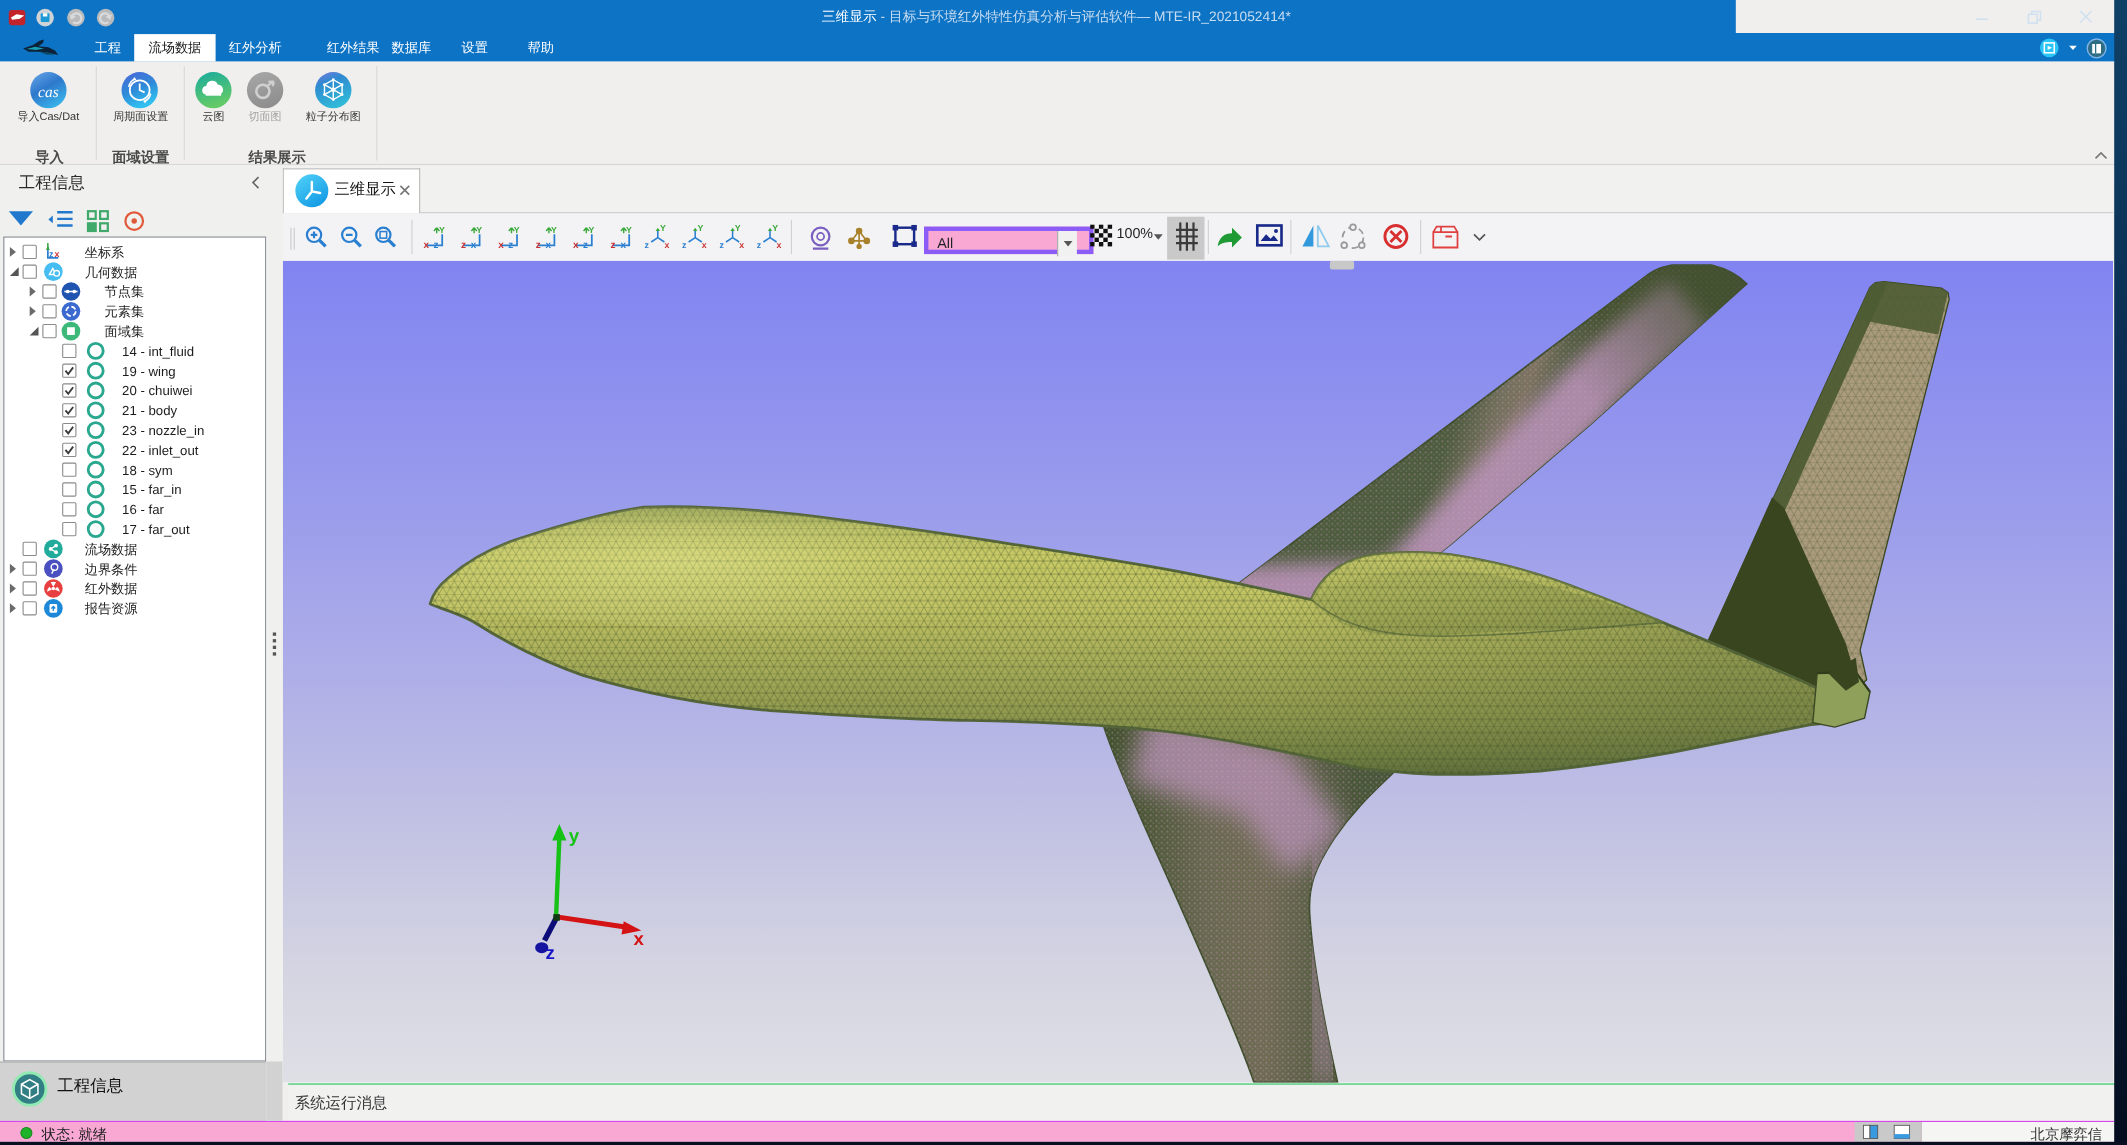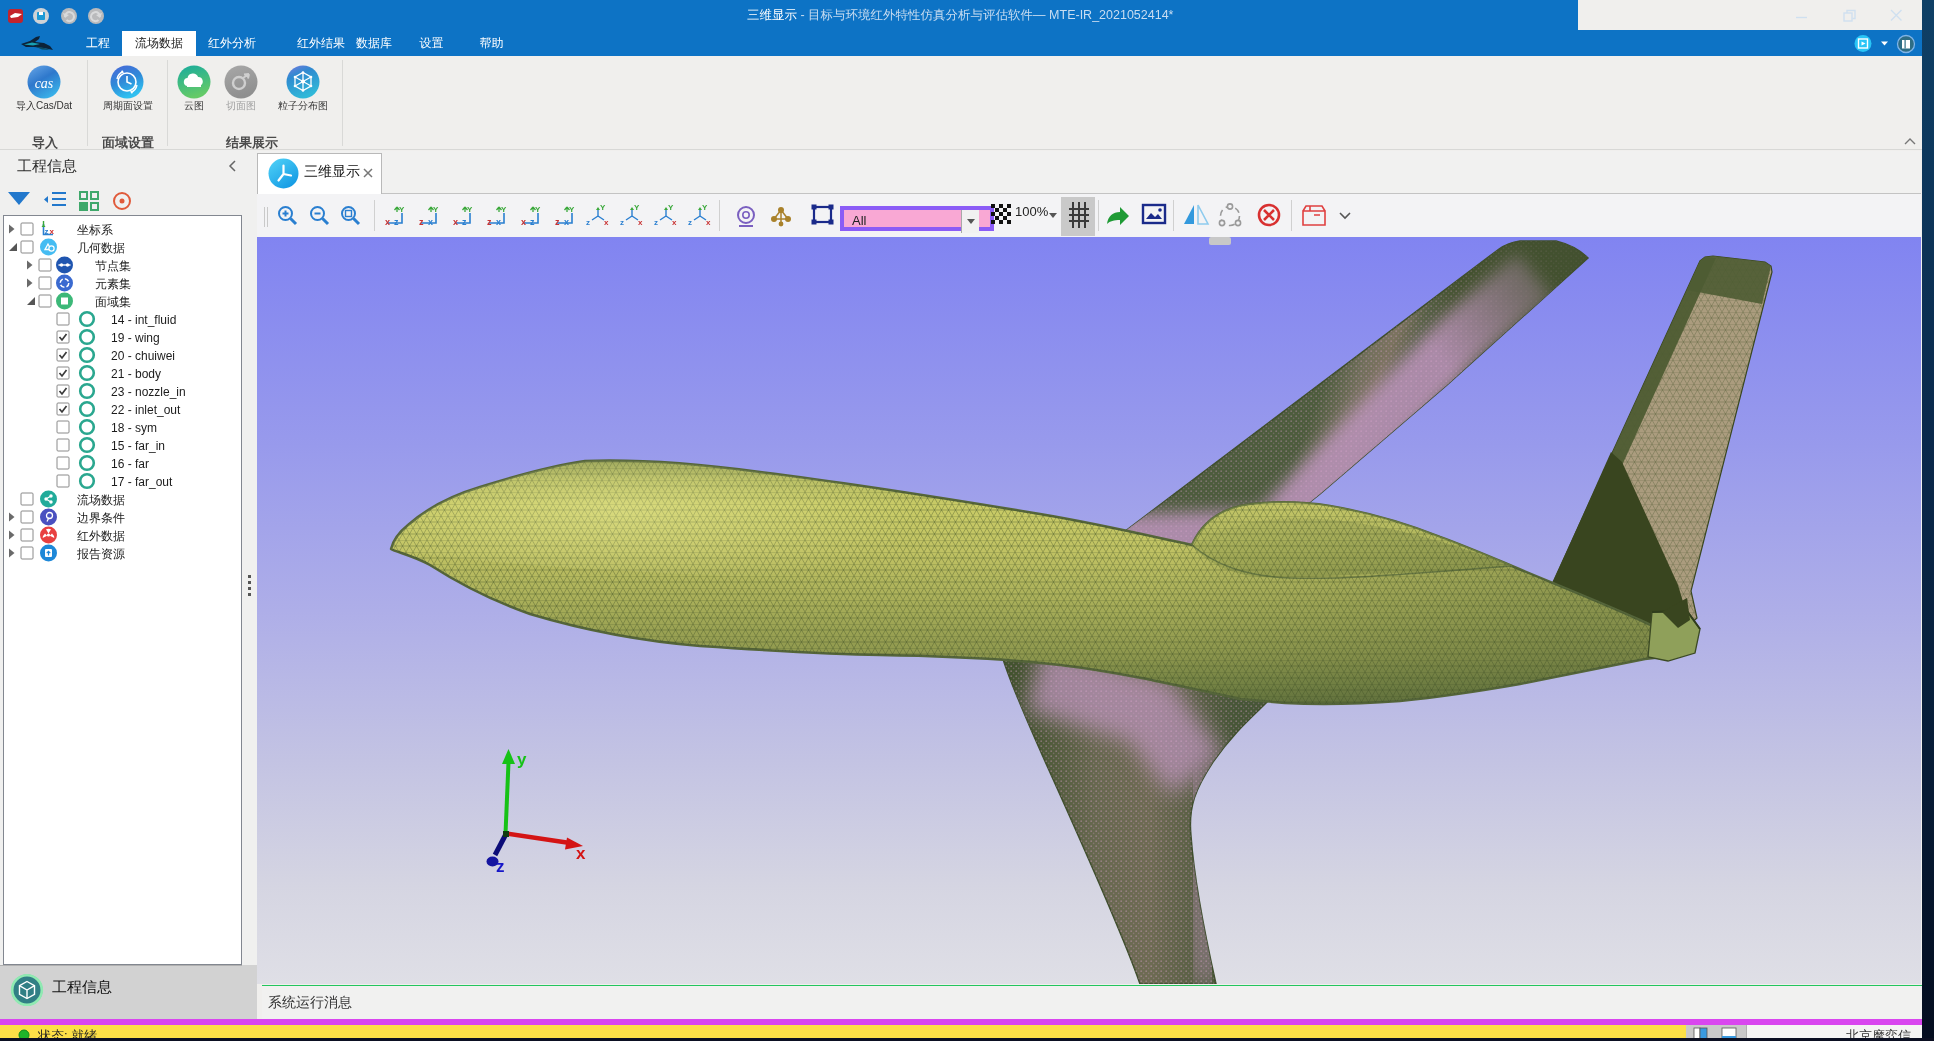--- a/index.html
+++ b/index.html
@@ -15,21 +15,21 @@
 .rsep { position:absolute; top:4px; width:1px; height:86px; background:#d9d9d7; }
 #leftpanel { left:0; top:150px; width:256px; height:869px; background:#f0f0ef;padding-left:36px; }
 #treebox { position:absolute; left:3px; top:65px; width:239px; height:750px; background:#fff; border:1px solid #828790; }
 #footerbar { position:absolute; left:0; top:815px; width:256px; height:54px; background:#d2d2d2; border-top:1px solid #b0b0b0; }
 #tabbar { left:257px; top:151px; width:1664px; height:43px; background:#f1f1f0; border-bottom:1px solid #c3c3c3; }
 #vtab { position:absolute; left:0px; top:2px; width:125px; height:41px; background:#fff; border:1px solid #b9b9b9; border-bottom:none; }
 #vtoolbar { left:257px; top:194px; width:1664px; height:43px; background:#f3f3f5; }
 .vsep { position:absolute; top:6px; width:1px; height:31px; background:#d0d0d0; }
 #viewport { left:257px; top:237px; width:1664px; height:747px; }
 #msgbar { left:262px; top:985px; width:1924px; height:34px; background:#f1f1f0; border-top:1px solid #22c55e; }
-#statusbar { left:0; top:1019px; width:1922px; height:19px; background:#fde047; border-top:6px solid #d946ef; }
+#statusbar { left:0; top:1019px; width:1922px; height:19px; background:#f9a8d4; border-top:1px solid #d946ef; }
 #rightstrip { left:1922px; top:0; width:12px; height:1041px; background:linear-gradient(#0f4066,#0a2a4d 40%,#071c36 75%,#040d1f); }
 #bottomstrip { left:0; top:1038px; width:1934px; height:3px; background:#0b0f22; }
 </style>
 </head>
 <body>
 
 <div id="titlebar" class="abs">
   <svg class="abs" style="left:0;top:0" width="1934" height="30">
     <rect x="8" y="9" width="15" height="14" rx="3" fill="#c3242c"></rect>
     <path d="M10 16 l5 -3 l7 1 l-4 3 l-7 1 z" fill="#fff"></path>

